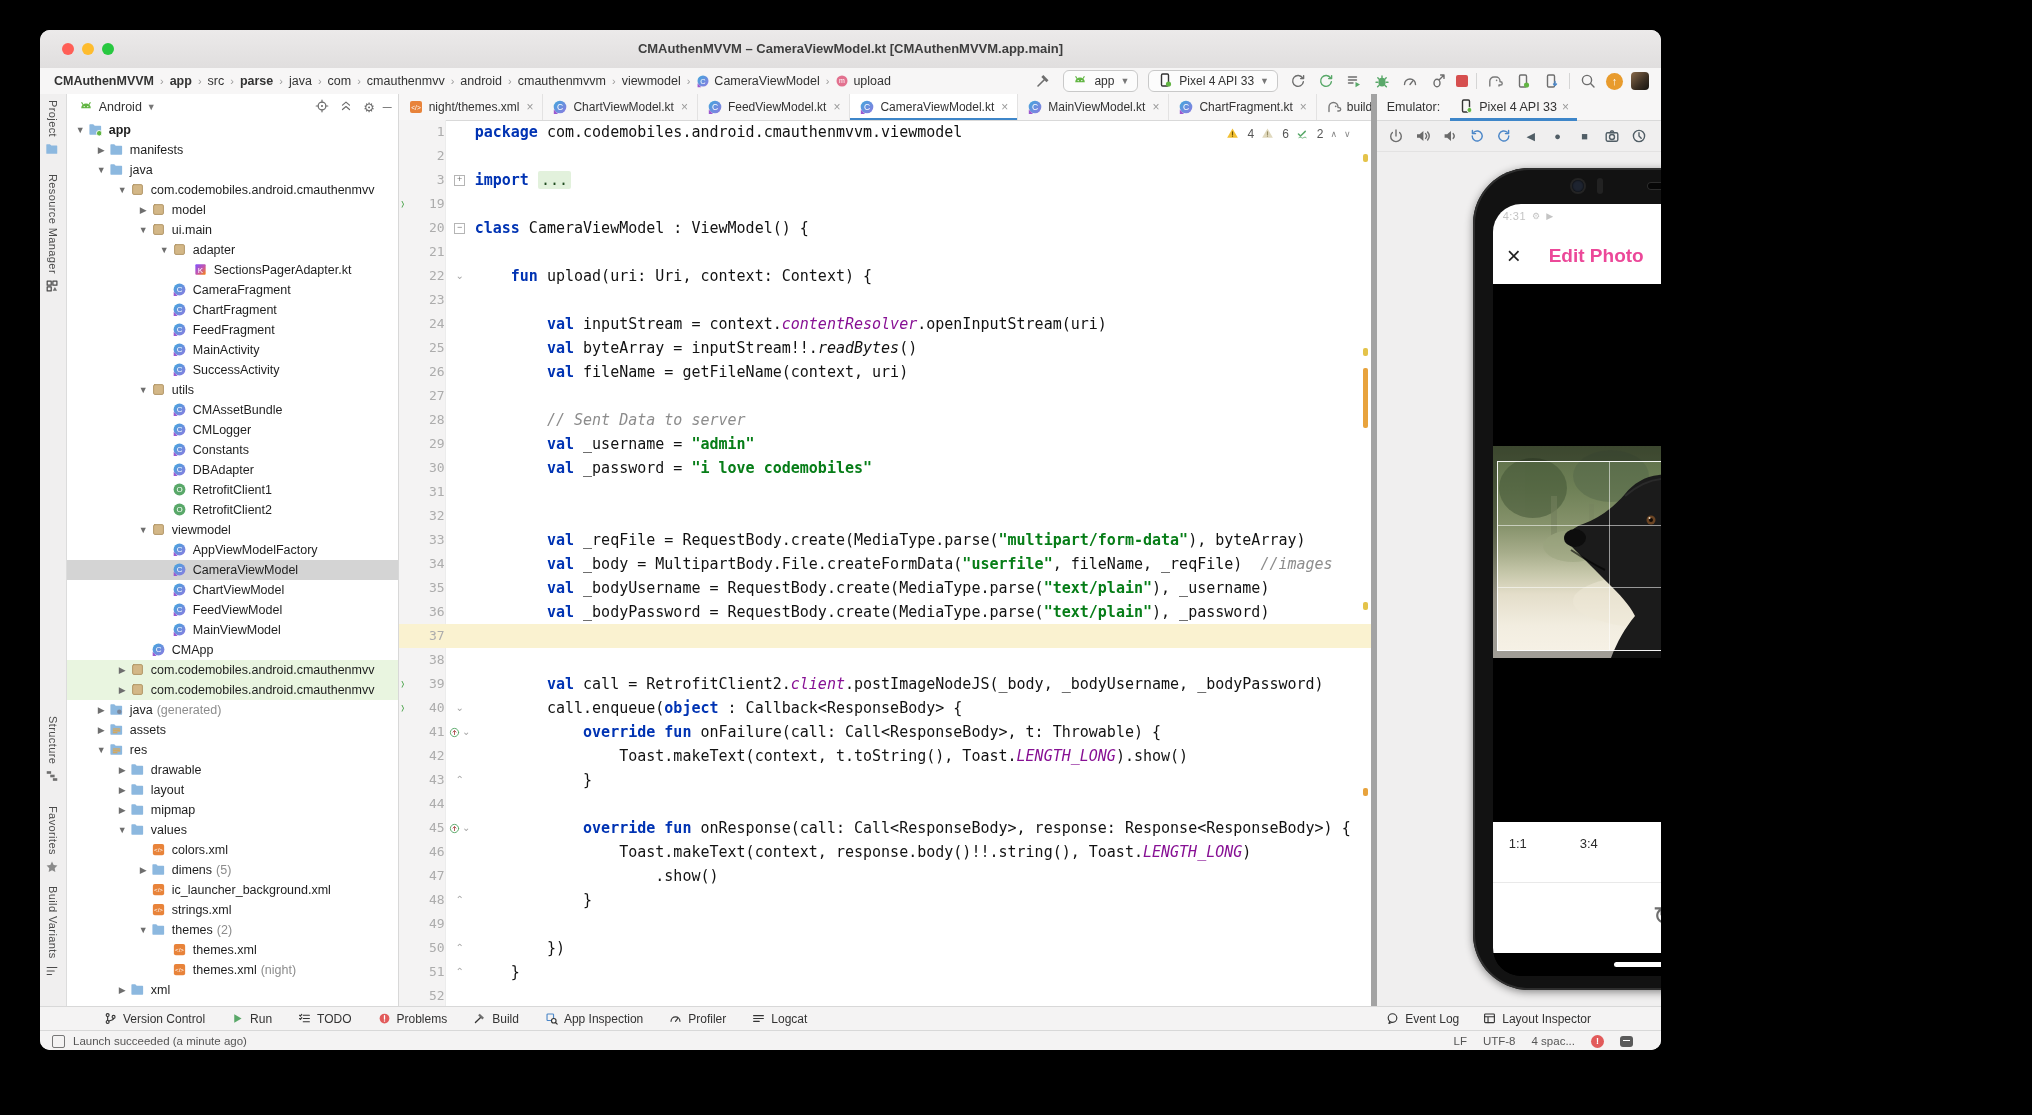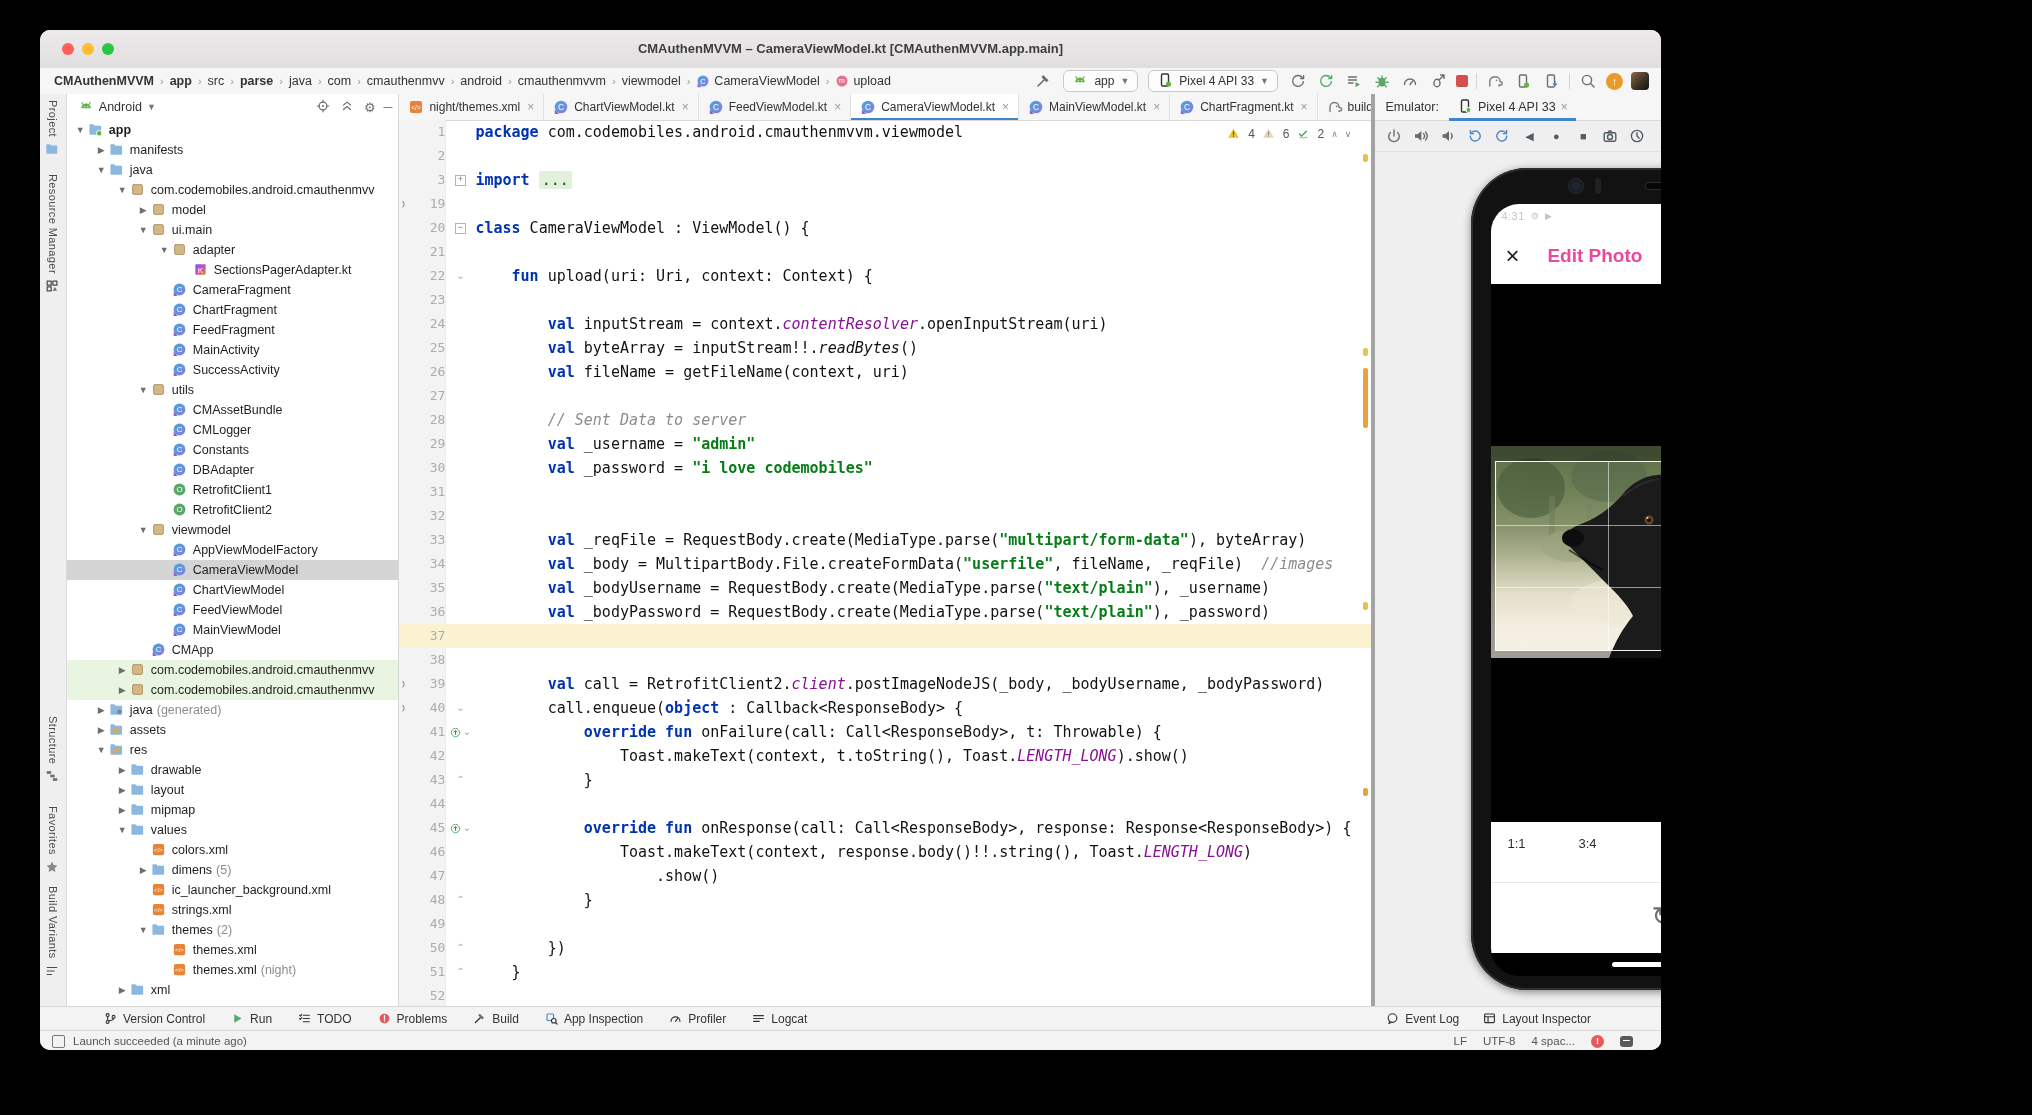--- a/index.html
+++ b/index.html
@@ -47,21 +47,21 @@
   .tree{position:absolute;top:26px;left:0;right:0;bottom:0;overflow:hidden;}
   .trow{height:20px;display:flex;align-items:center;font-size:12.5px;color:#1E1E1E;white-space:nowrap;cursor:default;}
   .trow.sel{background:#D4D4D4;}
   .trow.grn{background:#E9F5E0;}
   .trow .arr{width:15px;text-align:center;color:#6E6E6E;font-size:9px;flex:none;}
   .trow .ticon{width:16px;height:16px;margin-right:5px;flex:none;display:inline-flex;}
   .trow .ticon svg{width:15px;height:15px;}
   .trow .sfx{color:#8C8C8C;margin-left:4px;}
   .trow.b{font-weight:700;}
   
-  .editor{width:972px;position:relative;background:#fff;border-right:4px solid #a3a3a3;}
+  .editor{width:972px;position:relative;background:#fff;border-right:6px solid #a3a3a3;}
   .tabbar{height:26px;background:#F7F6F6;border-bottom:1px solid #D9D9D9;display:flex;align-items:stretch;overflow:hidden;}
   .tab{display:flex;align-items:center;gap:5px;padding:0 9px;font-size:12px;color:#333;border-right:1px solid #E3E2E2;
        position:relative;white-space:nowrap;cursor:default;}
   .tab .x{color:#9A9A9A;font-size:12px;margin-left:2px;}
   .tab.sel{background:#FFFFFF;}
   .tab.sel::after{content:"";position:absolute;left:0;right:0;bottom:-1px;height:3px;background:#3E86C9;}
   .tab .ticon{display:inline-flex;width:15px;height:15px;}
   .codewrap{position:absolute;top:26px;left:0;right:0;bottom:0;overflow:hidden;font-family:"DejaVu Sans Mono",monospace;}
   .cl{display:flex;height:24px;line-height:24px;font-size:15px;white-space:pre;}
   .cl.caret{background:#FAF2D0;}

